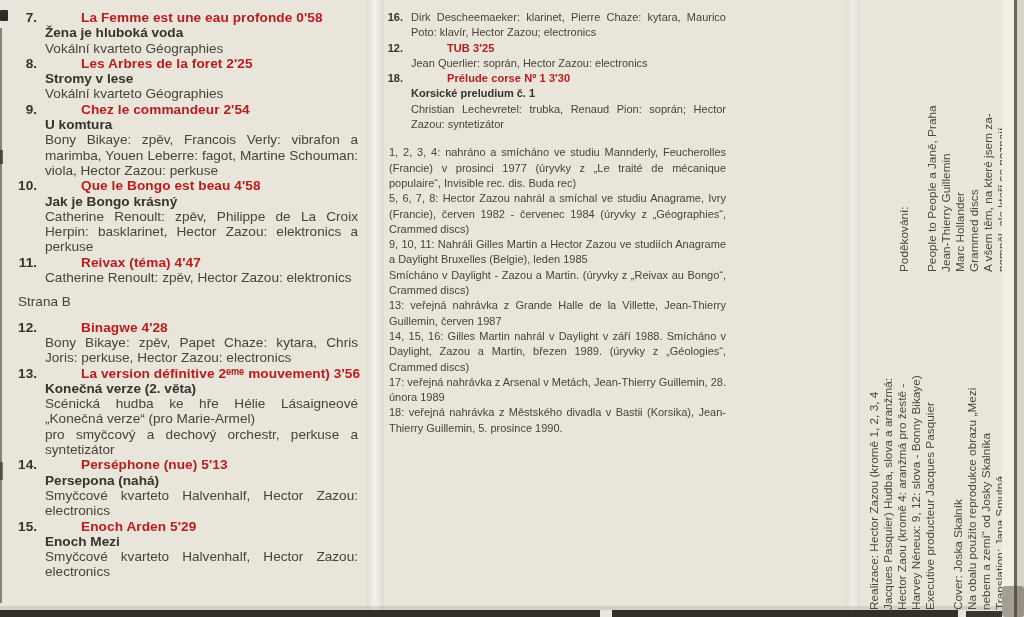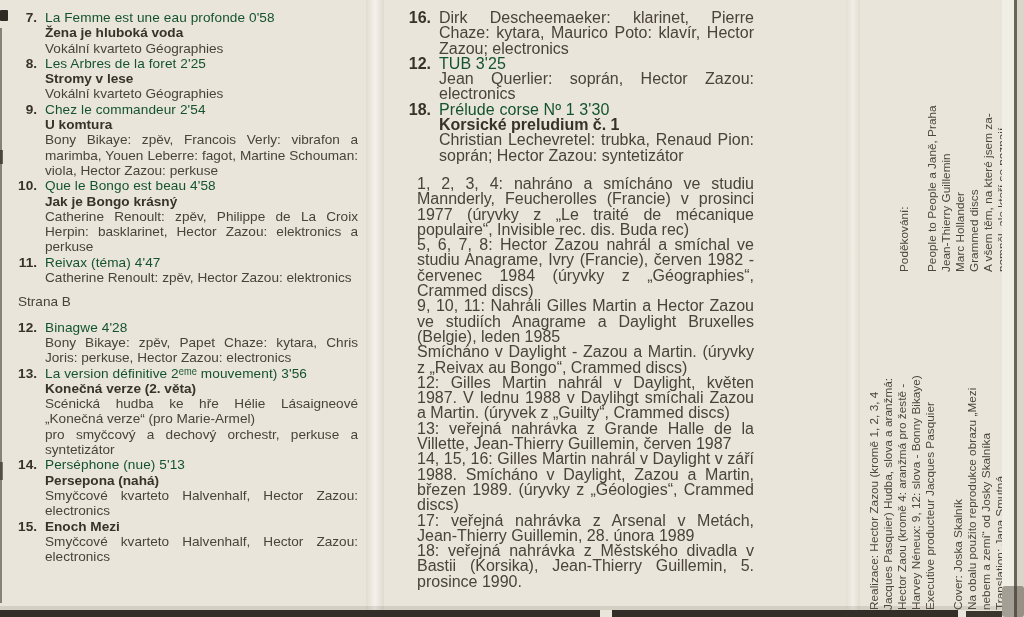--- a/index.html
+++ b/index.html
@@ -5,25 +5,25 @@
   html,body{margin:0;padding:0;}
   .page{
     position:relative;width:1024px;height:617px;overflow:hidden;
     background:#e9e5da;
     font-family:"Liberation Sans","DejaVu Sans",sans-serif;
     color:#49433a;
   }
   
   .col{position:absolute;top:10px;}
   .col-left{left:10px;width:348px;font-size:13.6px;line-height:15.3px;}
-  .col-mid{left:404px;width:350px;font-size:16px;line-height:15.3px;}
+  .col-mid{left:376px;width:350px;font-size:11px;line-height:15.3px;}
   .track{display:flex;align-items:flex-start;}
   .tnum{flex:0 0 27px;text-align:right;padding-right:8px;font-weight:700;color:#37322a;}
   .tbody{flex:1 1 auto;min-width:0;}
-  .ttitle{font-weight:400;color:#14532d;white-space:nowrap;letter-spacing:.1px;}
+  .ttitle{font-weight:700;color:#b91c1c;white-space:nowrap;letter-spacing:.1px;margin-left:36px;}
   .tsub{font-weight:700;color:#37322a;}
   .tcredit{text-align:justify;}
   .divider{margin:9px 0 10px 8px;}
   .notes{margin-top:13px;margin-left:13px;}
   .note{text-align:justify;margin:0;}
   
   .sidebar{
     position:absolute;left:637px;top:240px;width:600px;height:140px;
     transform:rotate(-90deg);
     display:flex;
@@ -120,20 +120,21 @@
           <div class="tnum">14.</div>
           <div class="tbody">
             <div class="ttitle">Perséphone (nue) 5'13</div>
             <div class="tsub">Persepona (nahá)</div>
             <div class="tcredit">Smyčcové kvarteto Halvenhalf, Hector Zazou: electronics</div>
           </div>
         </div>
         <div class="track">
           <div class="tnum">15.</div>
           <div class="tbody">
+            <div class="ttitle">Enoch Arden 5'29</div>
             <div class="tsub">Enoch Mezi</div>
             <div class="tcredit">Smyčcové kvarteto Halvenhalf, Hector Zazou: electronics</div>
           </div>
         </div>
       </div>
   </div>
 
   <div class="col col-mid">
     <div>
         <div class="track">
@@ -156,21 +157,20 @@
             <div class="tsub">Korsické preludium č. 1</div>
             <div class="tcredit">Christian Lechevretel: trubka, Renaud Pion: soprán; Hector Zazou: syntetizátor</div>
           </div>
         </div>
       </div>
     <div class="notes">
         <div class="note">1, 2, 3, 4: nahráno a smícháno ve studiu Mannderly, Feucherolles (Francie) v prosinci 1977 (úryvky z „Le traité de mécanique populaire“, Invisible rec. dis. Buda rec)</div>
         <div class="note">5, 6, 7, 8: Hector Zazou nahrál a smíchal ve studiu Anagrame, Ivry (Francie), červen 1982 - červenec 1984 (úryvky z „Géographies“, Crammed discs)</div>
         <div class="note">9, 10, 11: Nahráli Gilles Martin a Hector Zazou ve studiích Anagrame a Daylight Bruxelles (Belgie), leden 1985</div>
         <div class="note">Smícháno v Daylight - Zazou a Martin. (úryvky z „Reivax au Bongo“, Crammed discs)</div>
-        <div class="note">12: Gilles Martin nahrál v Daylight, květen 1987. V lednu 1988 v Daylihgt smíchali Zazou a Martin. (úryvek z „Guilty“, Crammed discs)</div>
         <div class="note">13: veřejná nahrávka z Grande Halle de la Villette, Jean-Thierry Guillemin, červen 1987</div>
         <div class="note">14, 15, 16: Gilles Martin nahrál v Daylight v září 1988. Smícháno v Daylight, Zazou a Martin, březen 1989. (úryvky z „Géologies“, Crammed discs)</div>
         <div class="note">17: veřejná nahrávka z Arsenal v Metách, Jean-Thierry Guillemin, 28. února 1989</div>
         <div class="note">18: veřejná nahrávka z Městského divadla v Bastii (Korsika), Jean-Thierry Guillemin, 5. prosince 1990.</div>
       </div>
   </div>
 
   <div class="sidebar">
     <div class="side-credits">
         <div class="sideline">Realizace: Hector Zazou (kromě 1, 2, 3, 4</div>

